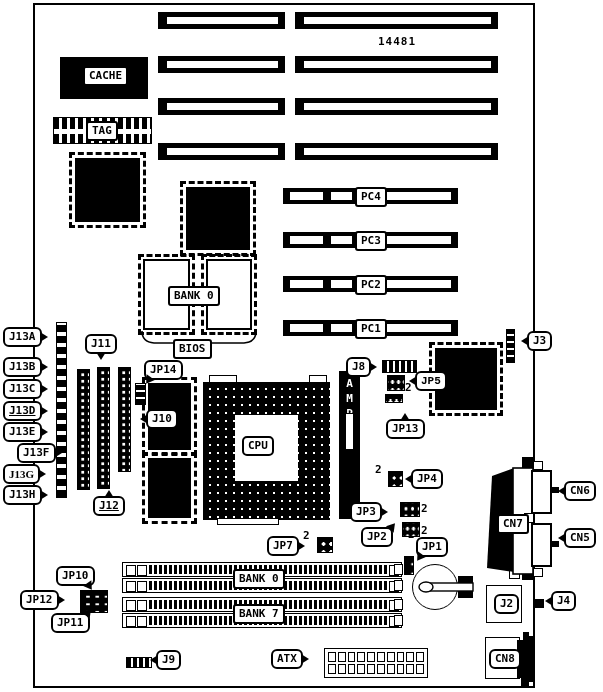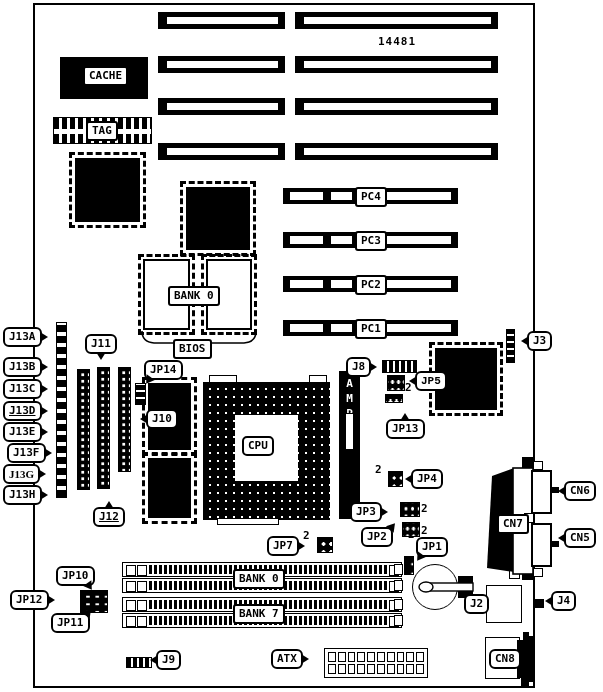--- a/index.html
+++ b/index.html
@@ -146,29 +146,29 @@
       <div class="s" style="left:104px;width:64px;"></div>
   </div>
   <div class="co sq" style="left:355px;top:319px;">PC1</div>
 
   <div class="abs stripecol" style="left:56px;top:322px;width:11px;height:176px;"></div>
   <div class="co pr" style="left:3px;top:327px;">J13A</div>
   <div class="co pr" style="left:3px;top:357px;">J13B</div>
   <div class="co pr" style="left:3px;top:379px;">J13C</div>
   <div class="co pr" style="left:3px;top:401px;text-decoration:underline;">J13D</div>
   <div class="co pr" style="left:3px;top:422px;">J13E</div>
-  <div class="co pr" style="left:7px;top:443px;">J13F</div>
+  <div class="co pr" style="left:17px;top:443px;">J13F</div>
   <div class="co pr" style="left:3px;top:464px;font-family:Liberation Serif, serif;">J13G</div>
   <div class="co pr" style="left:3px;top:485px;">J13H</div>
 
   <div class="abs dotcol" style="left:77px;top:369px;width:13px;height:121px;"></div>
   <div class="abs dotcol" style="left:97px;top:367px;width:13px;height:122px;"></div>
   <div class="abs dotcol" style="left:118px;top:367px;width:13px;height:105px;"></div>
   <div class="co pd" style="left:85px;top:334px;">J11</div>
-  <div class="co pu" style="left:93px;top:507px;text-decoration:underline;">J12</div>
+  <div class="co pu" style="left:93px;top:496px;text-decoration:underline;">J12</div>
   <div class="co pbl" style="left:144px;top:360px;">JP14</div>
   <div class="abs vstripe" style="left:135px;top:383px;width:11px;height:22px;"></div>
   <div class="co pl" style="left:146px;top:409px;">J10</div>
 
   <div class="abs tab" style="left:209px;top:375px;width:28px;height:8px;"></div>
   <div class="abs tab" style="left:309px;top:375px;width:18px;height:8px;"></div>
   <div class="abs cpusock" style="left:203px;top:382px;width:127px;height:138px;">
     <div class="abs cpuwell" style="left:32px;top:33px;width:63px;height:66px;"></div>
   </div>
   <div class="abs tab" style="left:217px;top:518px;width:62px;height:7px;"></div>
@@ -243,21 +243,21 @@
       <div class="lk" style="right:2px;"></div>
   </div>
   <div class="abs latch" style="left:394px;top:564px;width:9px;height:11px;"></div>
   <div class="abs latch" style="left:394px;top:580px;width:9px;height:11px;"></div>
   <div class="abs latch" style="left:394px;top:599px;width:9px;height:11px;"></div>
   <div class="abs latch" style="left:394px;top:615px;width:9px;height:11px;"></div>
   <div class="co sq" style="left:233px;top:569px;z-index:31;">BANK 0</div>
   <div class="co sq" style="left:233px;top:604px;z-index:31;">BANK 7</div>
 
   <div class="co pbr" style="left:56px;top:566px;">JP10</div>
-  <div class="co pr" style="left:10px;top:590px;text-align:right;">JP12</div>
+  <div class="co pr" style="left:20px;top:590px;text-align:right;">JP12</div>
   <div class="co ptr" style="left:51px;top:613px;">JP11</div>
   <div class="abs jdots" style="left:80px;top:590px;width:28px;height:23px;background-size:9.3px 7.6px;background-position:2.3px 1.9px;"></div>
 
   <div class="abs hstripe" style="left:126px;top:657px;width:26px;height:11px;"></div>
   <div class="co pl" style="left:156px;top:650px;">J9</div>
 
   <div class="co pr" style="left:271px;top:649px;">ATX</div>
   <div class="abs atxgrid" style="left:324px;top:648px;width:104px;height:30px;">
     <div></div>
       <div></div>
@@ -293,21 +293,21 @@
   <div class="abs blk" style="left:552px;top:541px;width:7px;height:6px;z-index:13;"></div>
   <div class="abs tab" style="left:524px;top:513px;width:10px;height:10px;z-index:13;"></div>
   <div class="abs blk" style="left:522px;top:566px;width:11px;height:14px;z-index:11;"></div>
   <div class="abs tab" style="left:509px;top:569px;width:11px;height:10px;z-index:11;"></div>
   <div class="abs tab" style="left:533px;top:568px;width:10px;height:9px;z-index:11;"></div>
   <div class="co" style="left:497px;top:514px;z-index:33;border-radius:3px;">CN7</div>
   <div class="co pl" style="left:564px;top:481px;">CN6</div>
   <div class="co pl" style="left:564px;top:528px;">CN5</div>
 
   <div class="abs port" style="left:486px;top:585px;width:36px;height:38px;border-width:1.5px;z-index:11;"></div>
-  <div class="co" style="left:464px;top:594px;z-index:33;">J2</div>
+  <div class="co" style="left:494px;top:594px;z-index:33;">J2</div>
   <div class="abs blk" style="left:535px;top:599px;width:9px;height:9px;z-index:11;"></div>
   <div class="co pl" style="left:551px;top:591px;">J4</div>
 
   <div class="abs port" style="left:485px;top:637px;width:35px;height:42px;border-width:1.5px;z-index:11;"></div>
   <svg style="left:517px;top:630px;z-index:12;" width="20" height="58" viewBox="0 0 20 58">
     <polygon points="0,10 6,10 6,2 12,2 12,6 18,6 18,52 12,52 12,56 4,56 4,48 0,48" fill="#000"></polygon>
   </svg>
   <div class="co" style="left:489px;top:649px;z-index:33;">CN8</div>
 
 </div>

